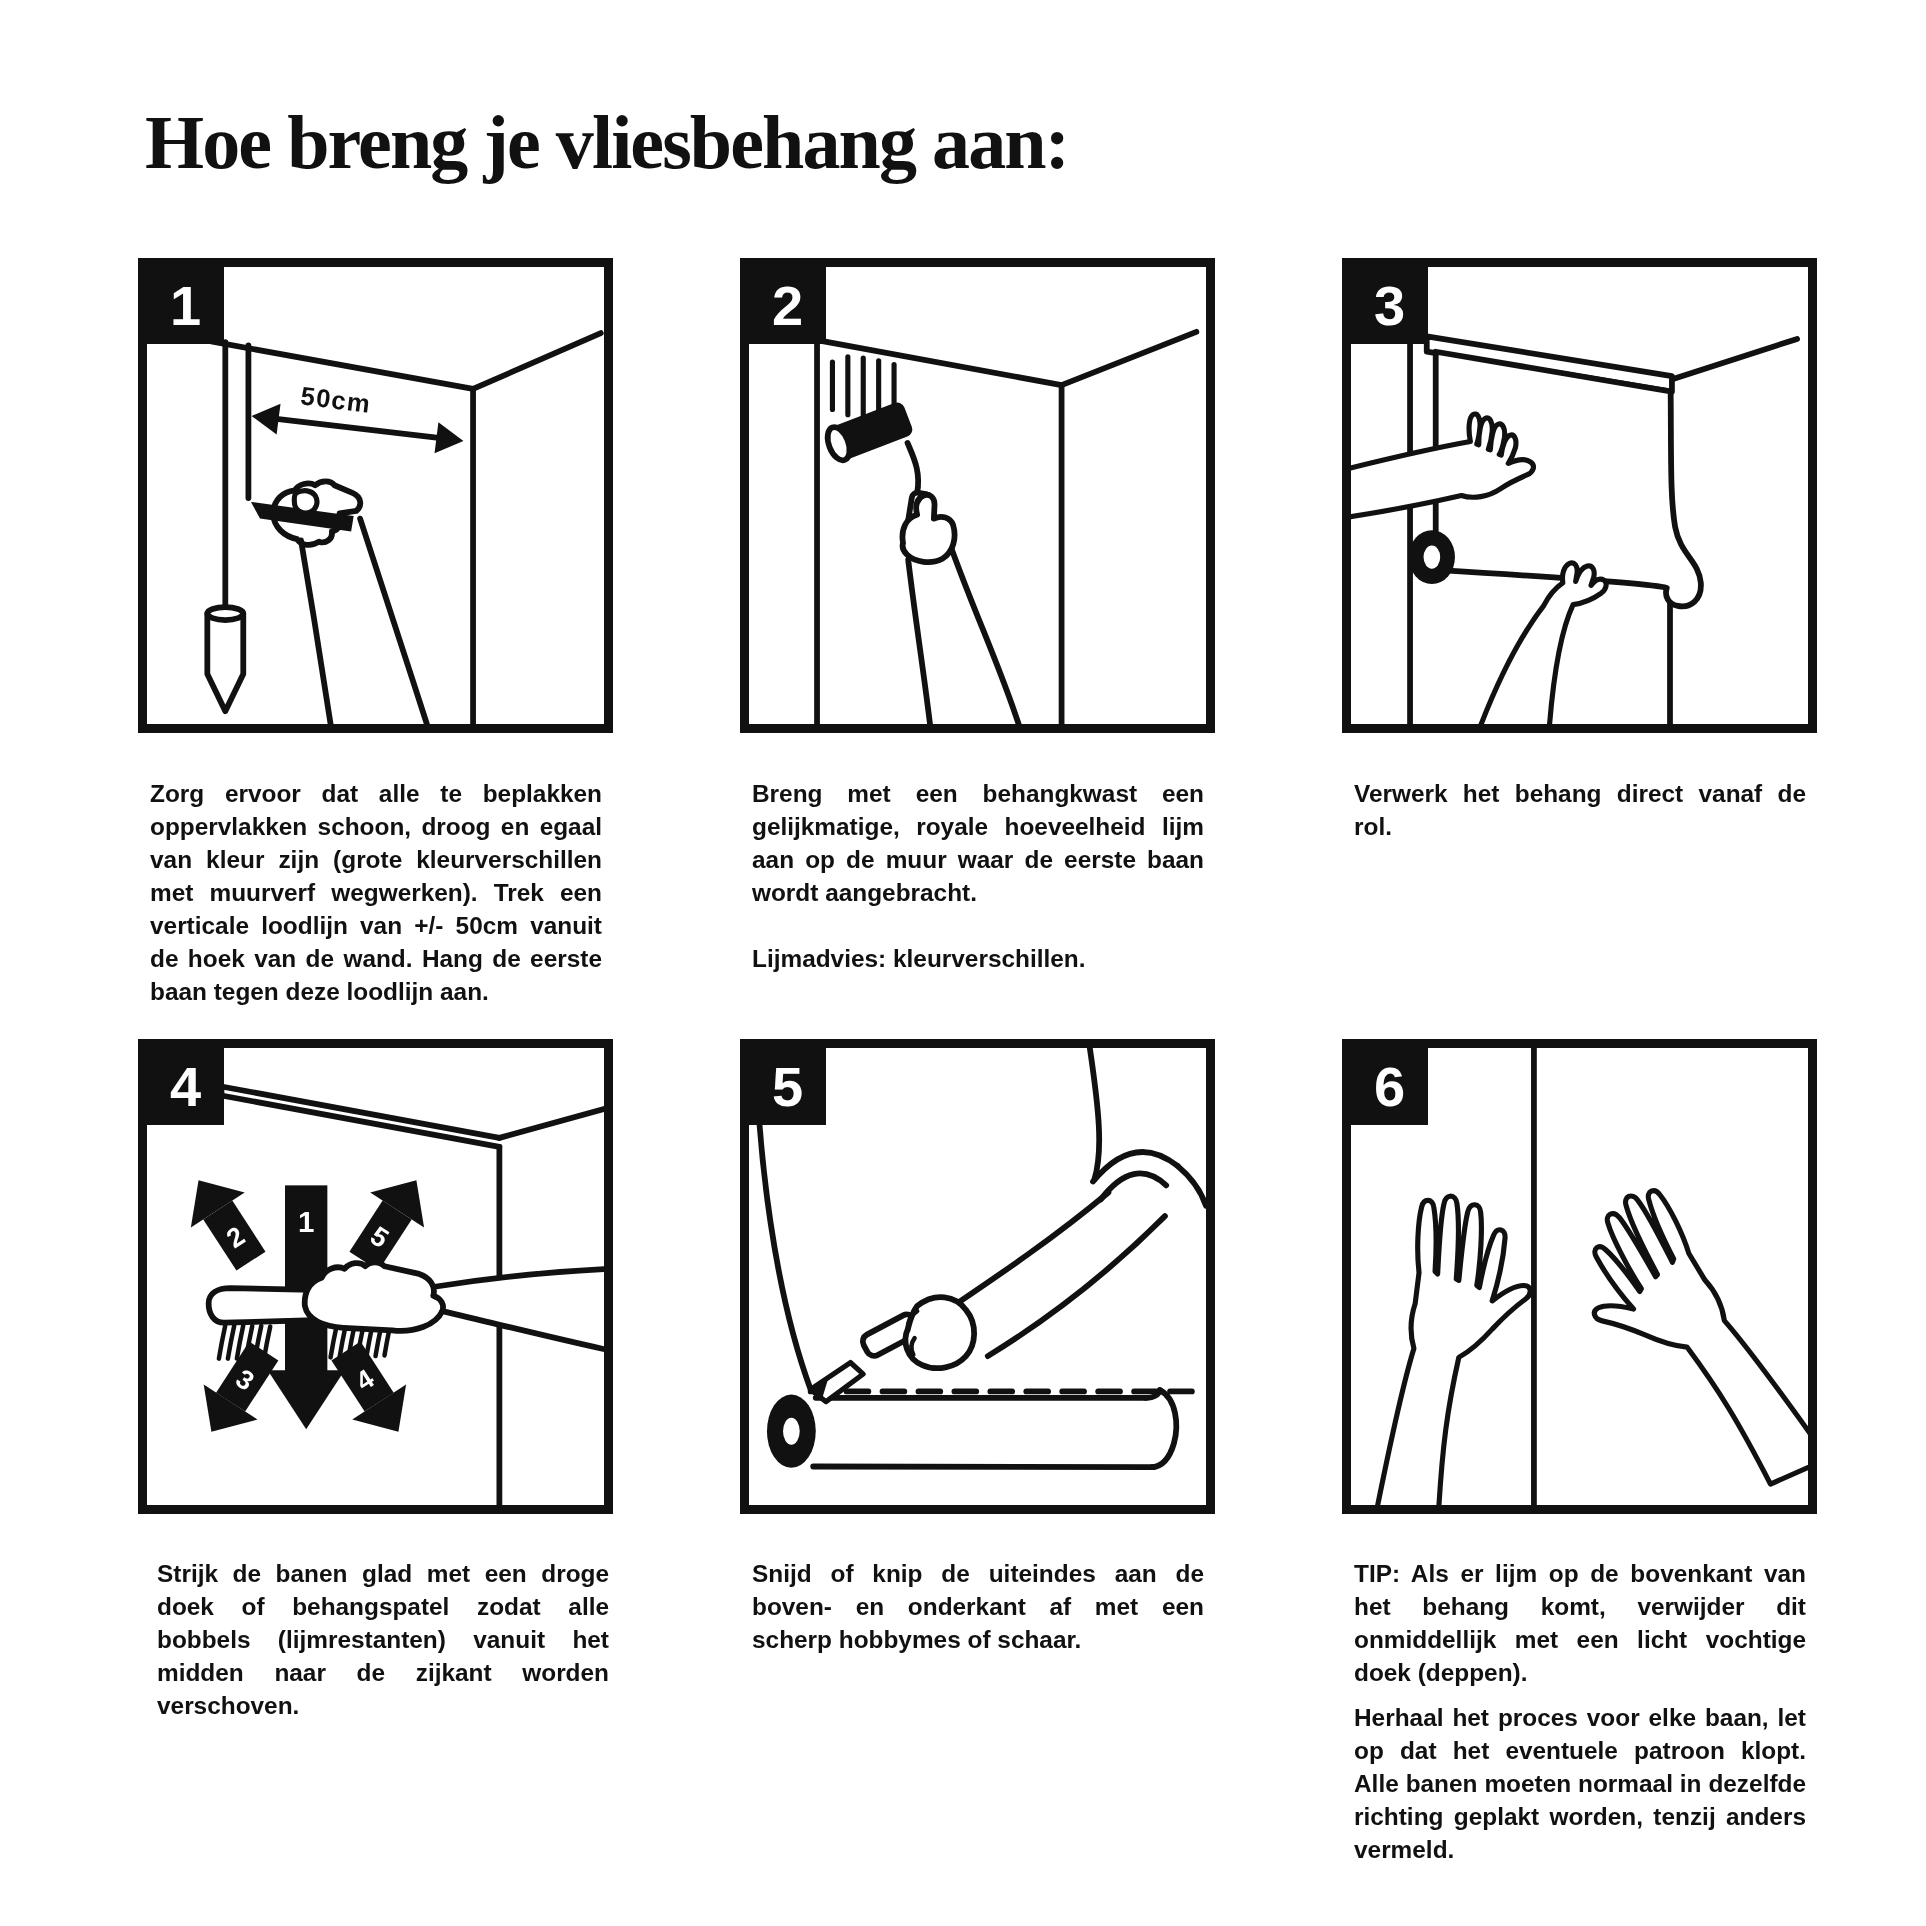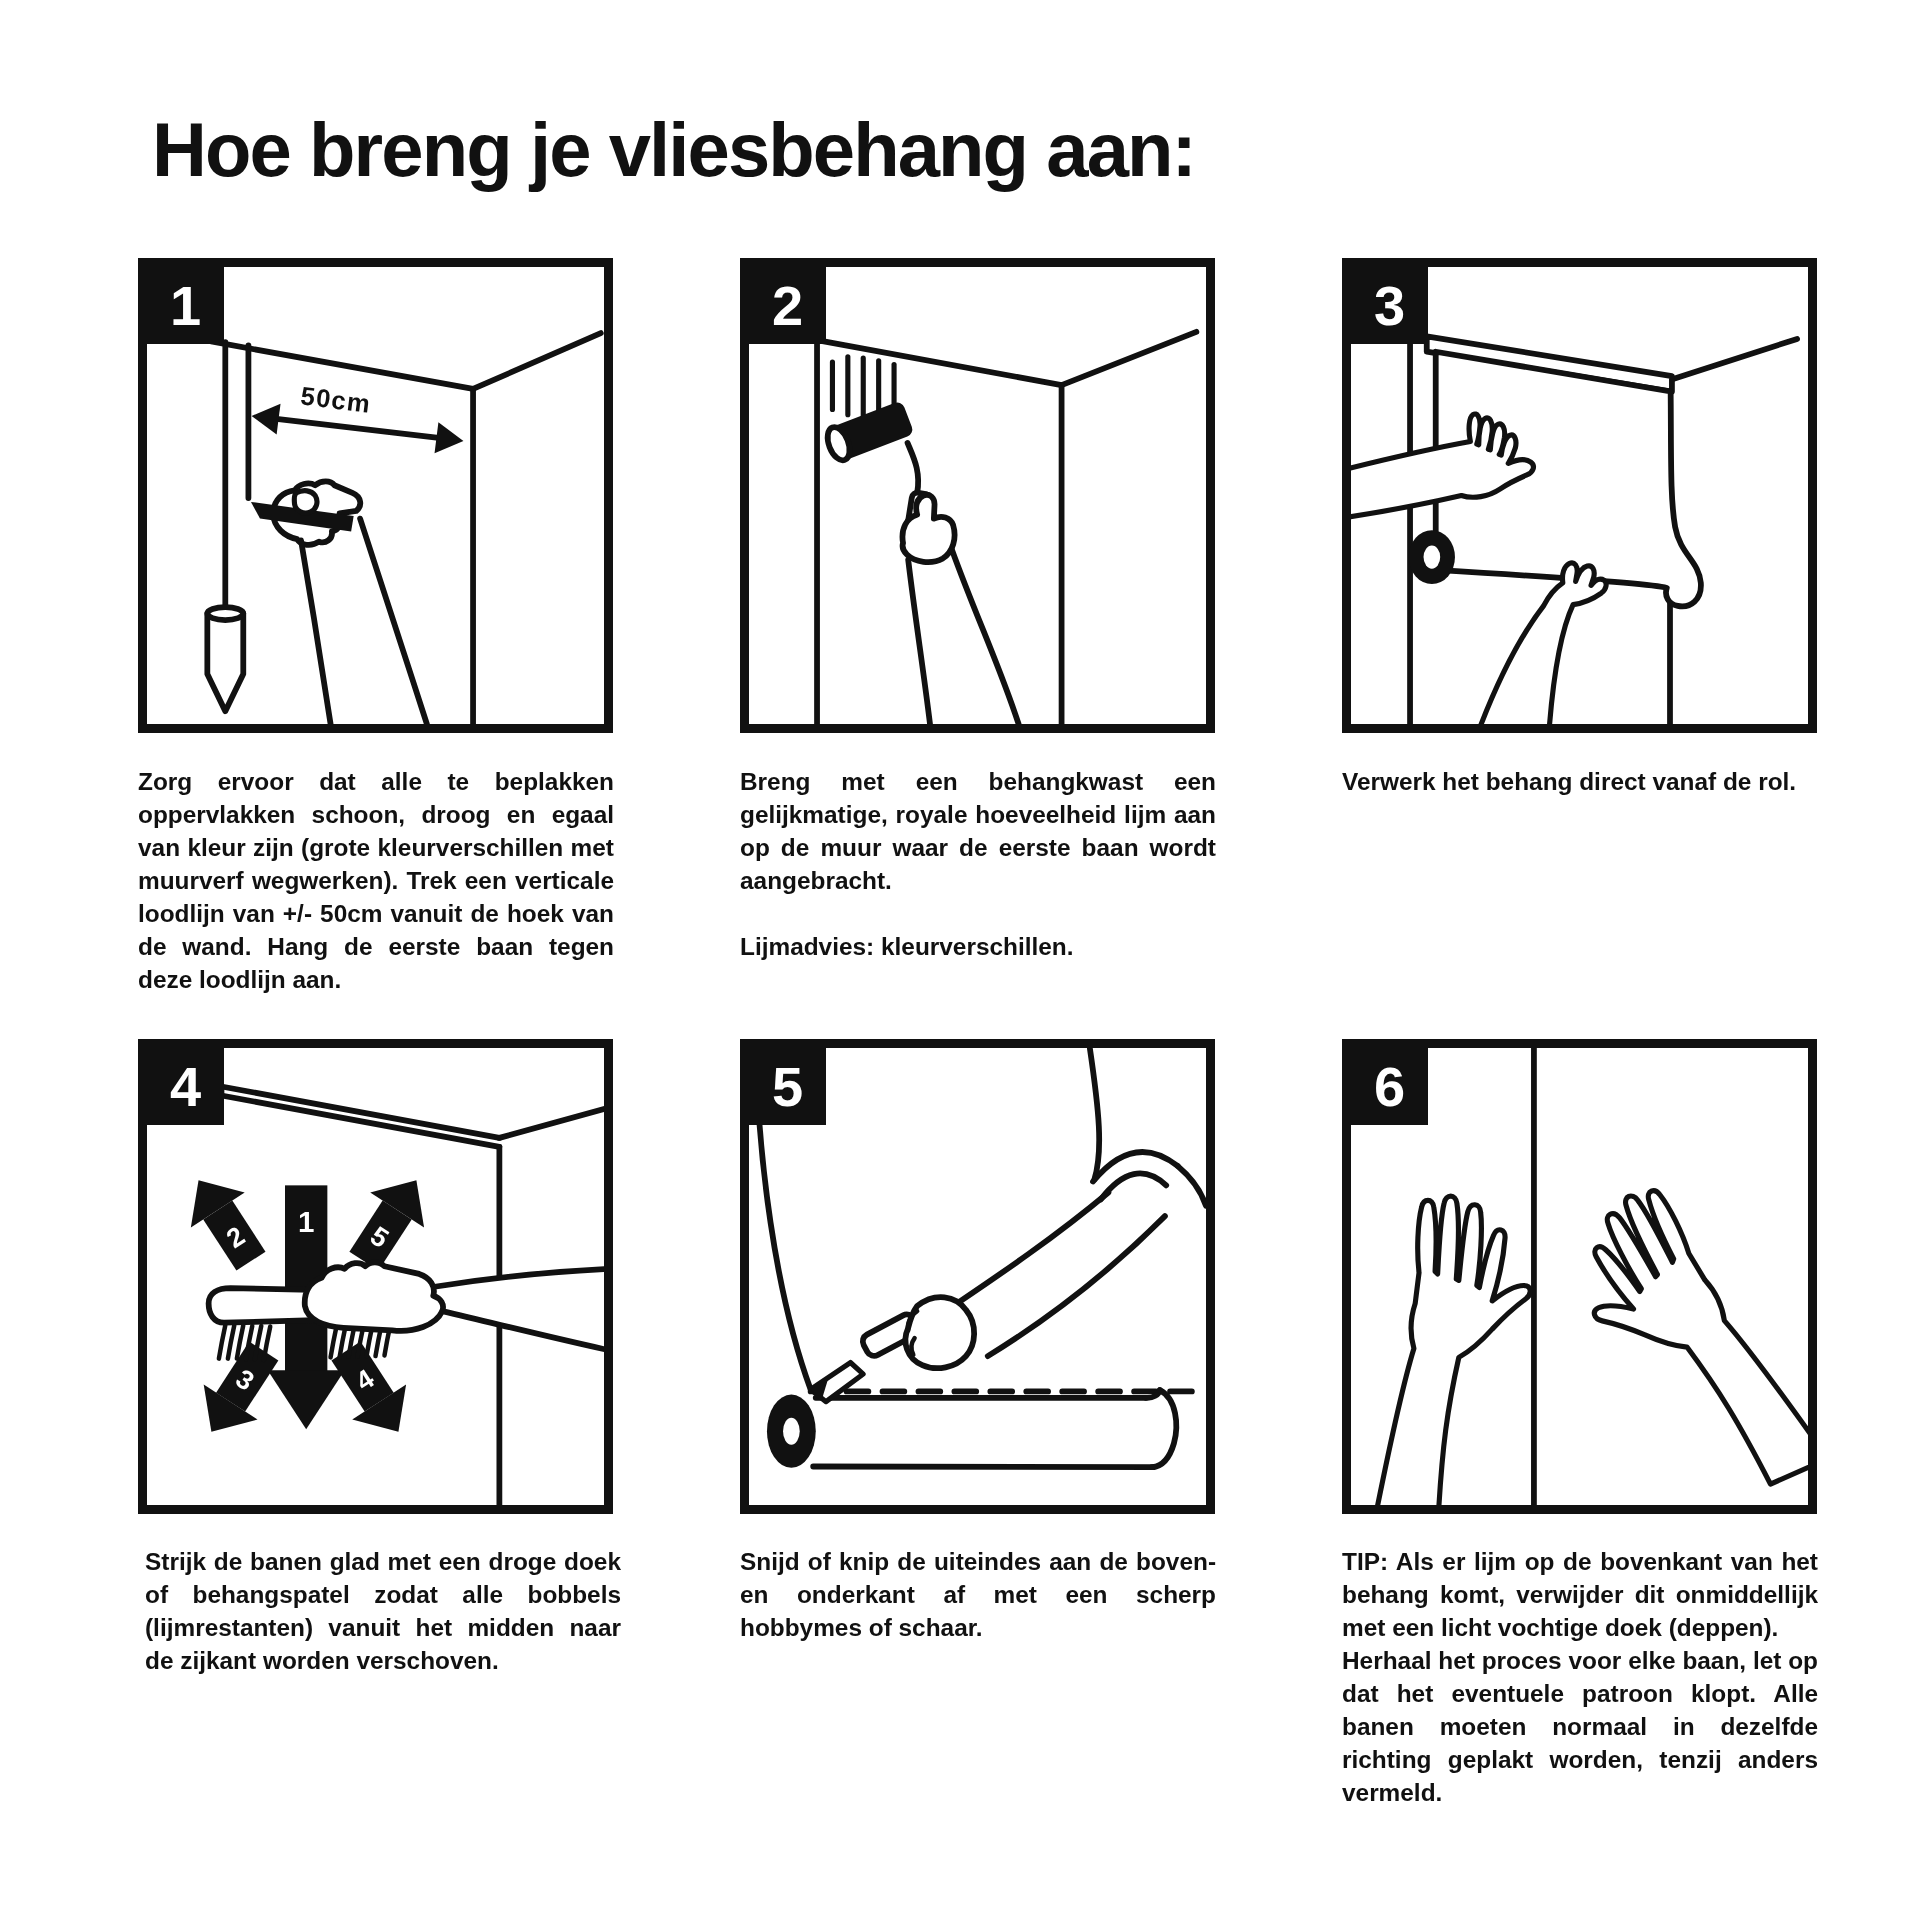--- a/index.html
+++ b/index.html
@@ -1,38 +1,38 @@
 <!DOCTYPE html>
 <html style="font-size:10.3px"><head>
 <meta charset="utf-8">
 <style>
   html,body{margin:0;padding:0}
   body{
     width:1926px;height:1926px;background:#ffffff;position:relative;overflow:hidden;
     font-family:"Liberation Sans",sans-serif;color:#111;
   }
   .title{
-    position:absolute;left:140px;top:94px;margin:12px;
-    font-size:76px;font-weight:bold;letter-spacing:-1.9px;white-space:nowrap;
+    position:absolute;left:140px;top:94px;margin:5px;
+    font-size:76px;font-weight:bold;letter-spacing:-1.9px;white-space:nowrap;font-family:Liberation Serif, serif;
   }
   .panel{
     position:absolute;width:475px;height:475px;margin:0;
     border:9px solid #111;box-sizing:border-box;background:#fff;
   }
   .art{position:absolute;left:0;top:0;width:457px;height:457px;display:block}
   .badge{
     position:absolute;left:0;top:0;width:77px;height:77px;background:#111;color:#fff;
     display:flex;align-items:center;justify-content:center;
     font-size:56px;font-weight:bold;z-index:2;
   }
   .caption{
     position:absolute;width:476px;font-size:24.4px;line-height:33px;font-weight:bold;
     text-align:justify;color:#111;
   }
-  .caption p{margin:0}
+  .caption p{margin:12px}
   .caption p.gap{margin-top:33px}
   .caption p:empty{display:none}
   svg text{font-family:"Liberation Sans",sans-serif;font-weight:bold}
   
   #p1{left:138px;top:258px}   #p2{left:740px;top:258px}  #p3{left:1342px;top:258px}
   #p4{left:138px;top:1039px}  #p5{left:740px;top:1039px} #p6{left:1342px;top:1039px}
   #c1{left:138px;top:765px}  #c2{left:740px;top:765px} #c3{left:1342px;top:765px}
   #c4{left:145px;top:1545px}  #c5{left:740px;top:1545px} #c6{left:1342px;top:1545px}
 </style>
 </head>

